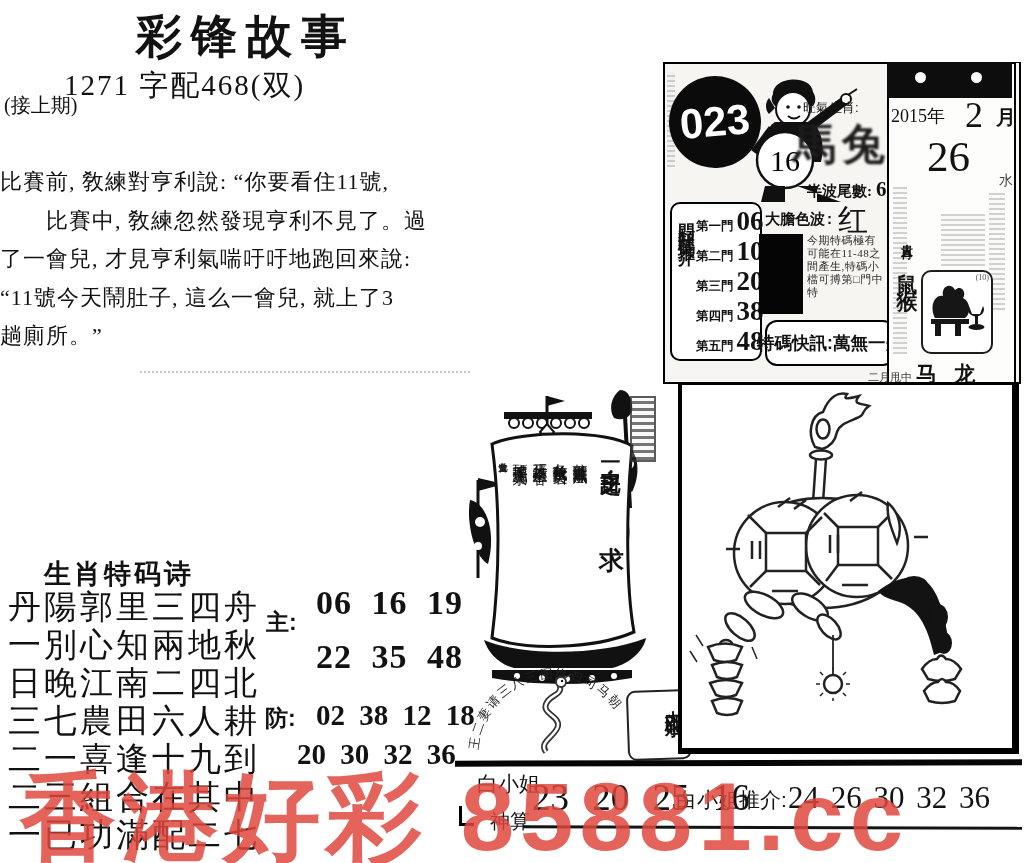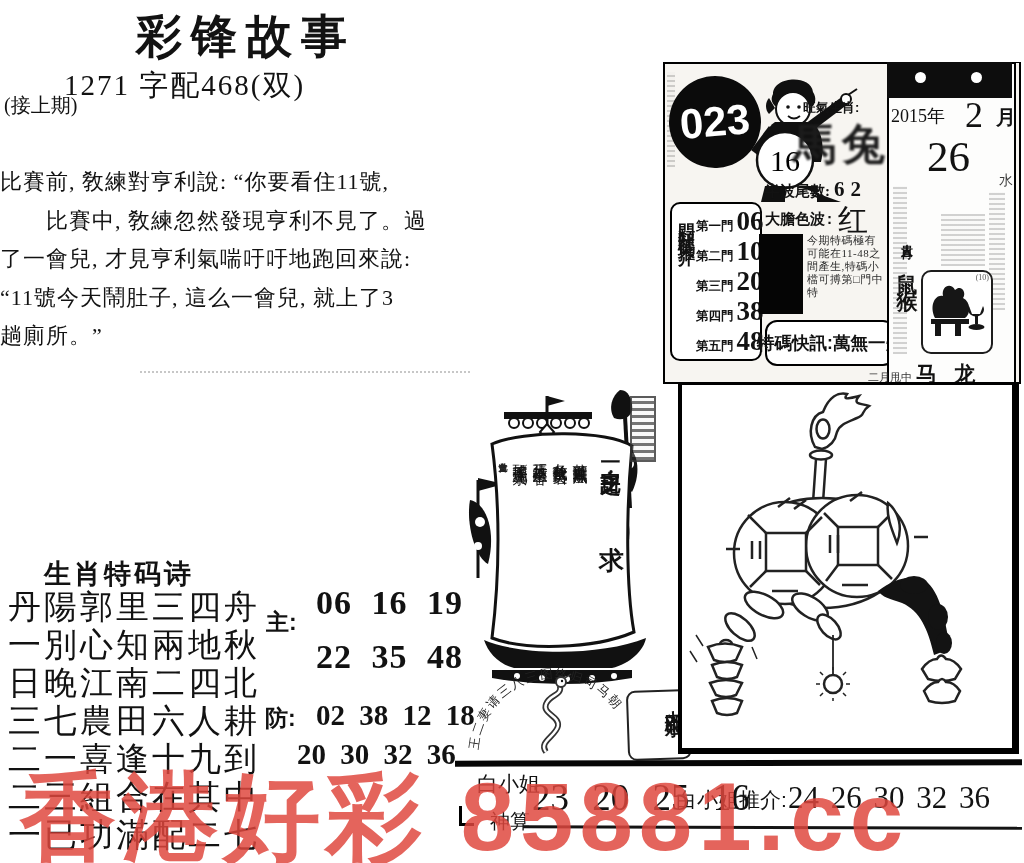--- a/index.html
+++ b/index.html
@@ -27,25 +27,25 @@
   .num-label{font-family:var(--sans);font-weight:bold;font-size:23px;}
   .num-big{font-weight:bold;font-size:34px;word-spacing:10px;letter-spacing:1px;}
   .num-mid{font-weight:bold;font-size:29px;word-spacing:7px;}
 
   
   .panel{left:663px;top:62px;width:349px;height:318px;border:2px solid #000;
          border-right:7px double #000;background:#f7f5f1;}
   .badge{left:4px;top:12px;width:92px;height:92px;border-radius:50%;background:#0b0b0b;
          color:#fff;font-family:var(--sans);font-weight:bold;font-size:42px;
          display:flex;align-items:center;justify-content:center;transform:rotate(-5deg);}
-  .hotzodiac-label{left:138px;top:35px;font-family:var(--sans);font-weight:bold;font-size:13px;}
+  .hotzodiac-label{left:138px;top:35px;font-family:var(--sans);font-weight:normal;font-size:13px;}
   .hotzodiac-chars{left:128px;top:52px;font-size:43px;font-weight:bold;letter-spacing:6px;
                    filter:blur(1.1px);color:#1c1c1c;}
   .halfwave{left:100px;top:113px;}
-  .halfwave .lbl{font-family:Liberation Serif, serif;font-weight:bold;font-size:15px;}
+  .halfwave .lbl{font-family:Liberation Serif, serif;font-weight:bold;font-size:15px;margin-left:42px;}
   .halfwave .val{font-size:21px;font-weight:bold;letter-spacing:6px;}
   .colorwave{left:100px;top:136px;}
   .colorwave .lbl{font-family:Liberation Mono, monospace;font-weight:bold;font-size:15px;vertical-align:6px;}
   .colorwave .val{font-size:30px;letter-spacing:10px;}
   .gates-box{left:5px;top:138px;width:88px;height:155px;border:2px solid #000;border-radius:10px;background:#fff;}
   .gates-vert{left:3px;top:6px;height:144px;writing-mode:vertical-rl;text-orientation:upright;
               font-family:var(--sans);font-weight:bold;font-size:17px;letter-spacing:5px;}
   .gate-row{position:absolute;left:24px;white-space:nowrap;}
   .gate-name{font-family:var(--sans);font-weight:bold;font-size:12.5px;}
   .gate-num{font-size:27px;font-weight:bold;margin-left:3px;}

